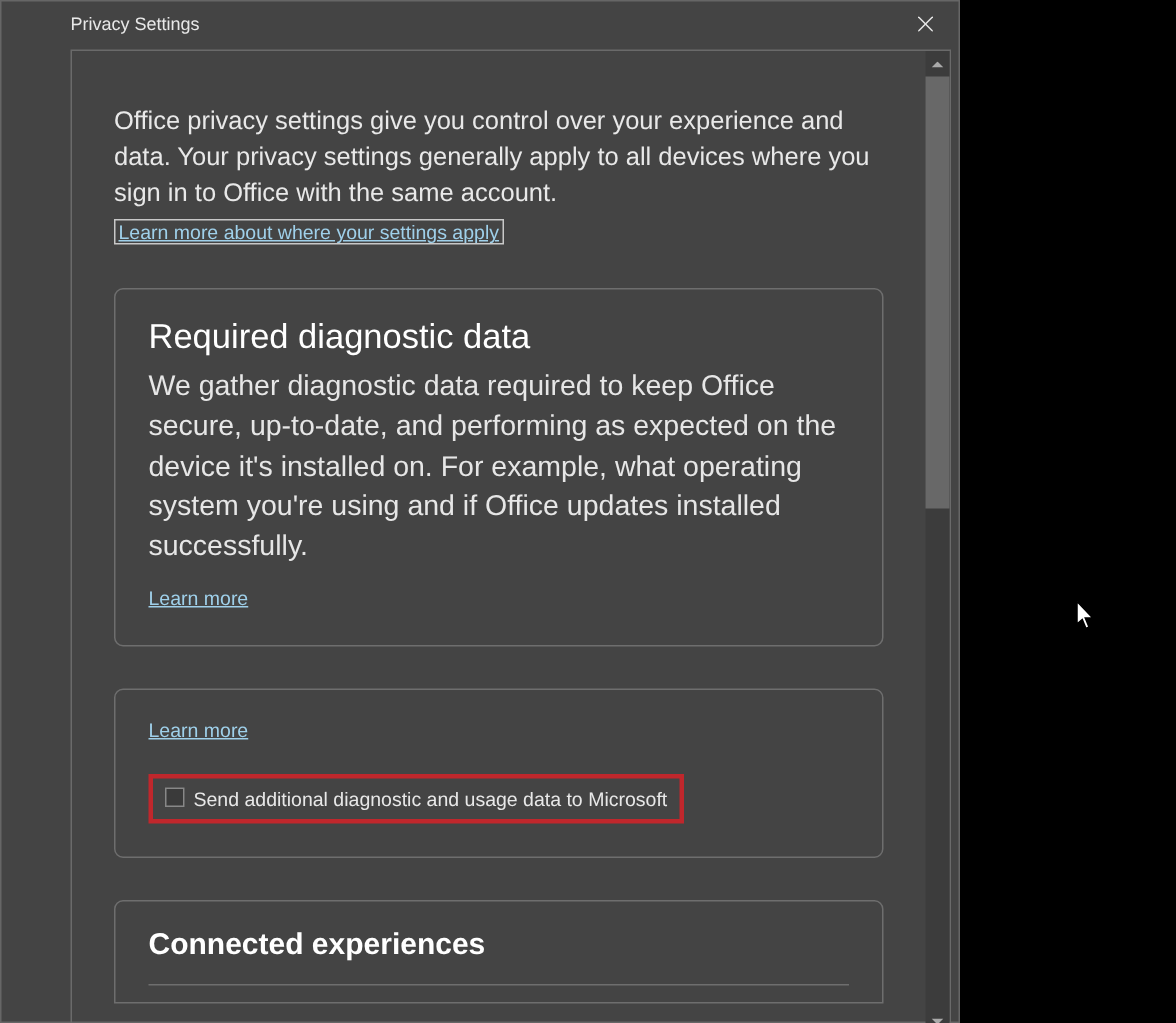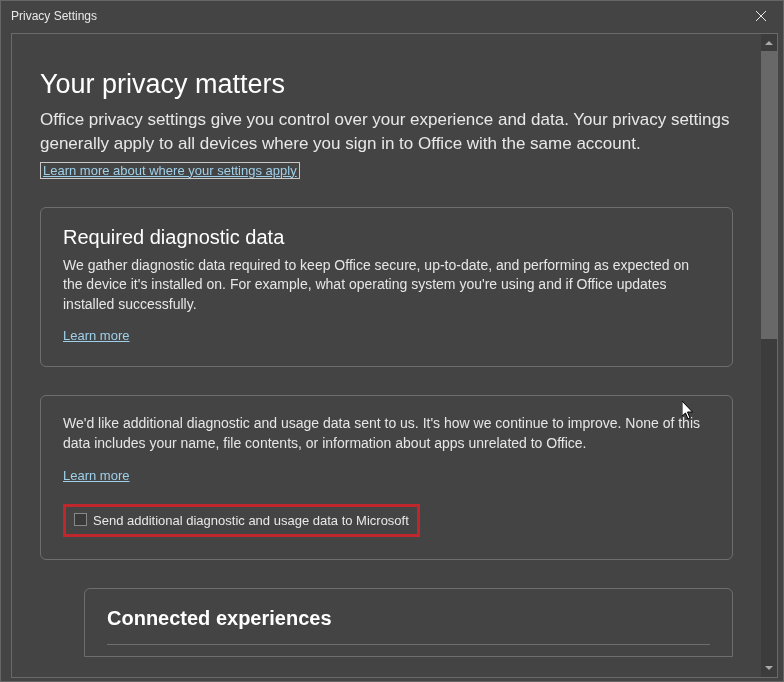--- a/index.html
+++ b/index.html
@@ -8,26 +8,27 @@
       box-sizing: border-box;
       font-family: "Segoe UI", Tahoma, sans-serif;
     }
     body {
       background: #000;
       width: 784px;
       height: 682px;
       overflow: hidden;
     }
     .window {
-      width: 784px;
+      width: 640px;
       height: 682px;
       background: #444444;
       border: 1px solid #666;
       display: flex;
       flex-direction: column;
+      padding-left: 36px;
     }
     .titlebar {
       height: 30px;
       display: flex;
       align-items: center;
       justify-content: space-between;
       padding: 0 0 0 10px;
       color: #e8e8e8;
       font-size: 12px;
     }
@@ -104,27 +105,27 @@
       margin-top: 2px;
       text-align: center;
     }
     .card {
       border: 1px solid #6e6e6e;
       border-radius: 6px;
       padding: 18px 22px 22px 22px;
       margin-top: 28px;
     }
     .card h2 {
-      font-size: 20px;
+      font-size: 23px;
       font-weight: 300;
       color: #fff;
       margin-bottom: 7px;
     }
     .card p {
-      font-size: 14px;
+      font-size: 19px;
       color: #e6e6e6;
       line-height: 1.4;
       margin-bottom: 12px;
     }
     .checkbox-row {
       display: flex;
       align-items: flex-start;
       gap: 6px;
       margin-top: 20px;
       border: 3px solid #c0272c;
@@ -141,21 +142,20 @@
     }
     .checkbox-label {
       font-size: 13px;
       color: #e8e8e8;
     }
     .card-bottom {
       border: 1px solid #6e6e6e;
       border-radius: 6px 6px 0 0;
       padding: 18px 22px 0 22px;
       margin-top: 28px;
-      margin-left: 44px;
     }
     .card-bottom h2 {
       font-size: 20px;
       font-weight: 600;
       color: #fff;
       margin-bottom: 14px;
     }
     .subdivider {
       border-top: 1px solid #6e6e6e;
       height: 12px;
@@ -202,32 +202,30 @@
       <svg viewBox="0 0 10 10">
           <line x1="0" y1="0" x2="10" y2="10" stroke="currentColor" stroke-width="1"></line>
           <line x1="10" y1="0" x2="0" y2="10" stroke="currentColor" stroke-width="1"></line>
         </svg>
     </div>
   </div>
 
   <div class="content-wrapper">
     <div class="scroll-area">
 
-      <h1>Your privacy matters</h1>
       <p class="intro-text">Office privacy settings give you control over your experience and data. Your privacy settings generally apply to all devices where you sign in to Office with the same account.</p>
       <span class="link link-boxed">Learn more about where your settings apply</span>
 
       <div class="card">
         <h2>Required diagnostic data</h2>
         <p>We gather diagnostic data required to keep Office secure, up-to-date, and performing as expected on the device it's installed on. For example, what operating system you're using and if Office updates installed successfully.</p>
         <span class="link">Learn more</span>
       </div>
 
       <div class="card" style="position:relative;">
-        <p>We'd like additional diagnostic and usage data sent to us. It's how we continue to improve. None of this data includes your name, file contents, or information about apps unrelated to Office.</p>
         <span class="link">Learn more</span>
         <div class="checkbox-row">
           <div class="checkbox"></div>
           <span class="checkbox-label">Send additional diagnostic and usage data to Microsoft</span>
         </div>
       </div>
 
       <div class="card-bottom">
         <h2>Connected experiences</h2>
         <div class="subdivider"></div>

